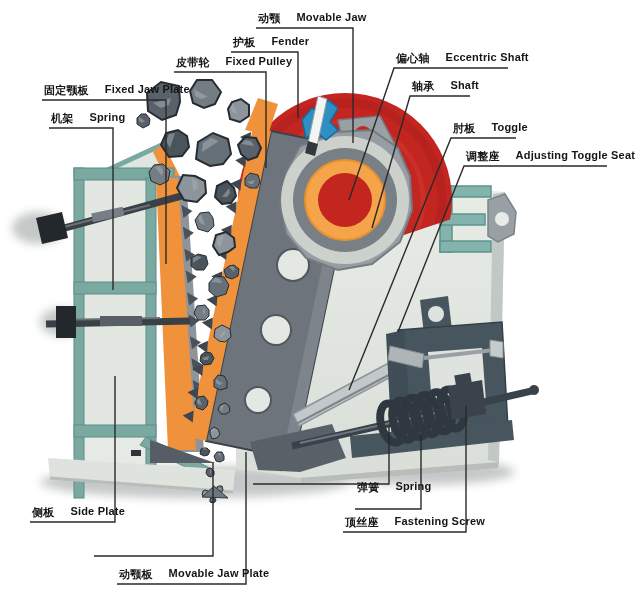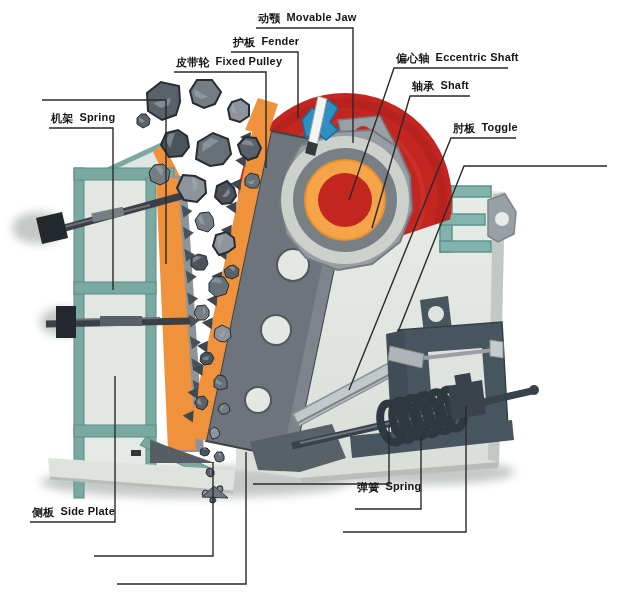--- a/index.html
+++ b/index.html
@@ -1,19 +1,19 @@
 <!DOCTYPE html>
 <html><head>
 <meta charset="utf-8">
 <style>
   html,body{margin:0;padding:0;background:#ffffff;}
   #canvas{position:relative;width:637px;height:600px;background:#ffffff;overflow:hidden;
           font-family:"Liberation Sans",sans-serif;}
   #machine{position:absolute;left:0;top:0;}
-  .lbl{position:absolute;display:flex;gap:6px;white-space:nowrap;
+  .lbl{position:absolute;display:flex;gap:16px;white-space:nowrap;
        font:bold 11px "Liberation Sans",sans-serif;color:#151515;letter-spacing:.2px;}
   .lbl span{display:inline-block;}
 </style>
 </head>
 <body>
 
 <div id="canvas">
 
 <svg id="machine" width="637" height="600" viewBox="0 0 637 600">
   <defs>
@@ -276,38 +276,54 @@
       <span>Movable Jaw</span>
     </div>
 <div class="lbl" style="left:233px;top:35px">
       <span>护板</span>
       <span>Fender</span>
     </div>
 <div class="lbl" style="left:176px;top:55px">
       <span>皮带轮</span>
       <span>Fixed Pulley</span>
     </div>
+<div class="lbl" style="left:44px;top:83px">
+      <span>固定颚板</span>
+      <span>Fixed Jaw Plate</span>
+    </div>
 <div class="lbl" style="left:51px;top:111px">
       <span>机架</span>
       <span>Spring</span>
     </div>
 <div class="lbl" style="left:396px;top:51px">
       <span>偏心轴</span>
       <span>Eccentric Shaft</span>
     </div>
 <div class="lbl" style="left:412px;top:79px">
       <span>轴承</span>
       <span>Shaft</span>
     </div>
 <div class="lbl" style="left:453px;top:121px">
       <span>肘板</span>
       <span>Toggle</span>
     </div>
+<div class="lbl" style="left:466px;top:149px">
+      <span>调整座</span>
+      <span>Adjusting Toggle Seat</span>
+    </div>
 <div class="lbl" style="left:357px;top:480px">
       <span>弹簧</span>
       <span>Spring</span>
     </div>
+<div class="lbl" style="left:345px;top:515px">
+      <span>顶丝座</span>
+      <span>Fastening Screw</span>
+    </div>
 <div class="lbl" style="left:32px;top:505px">
       <span>侧板</span>
       <span>Side Plate</span>
     </div>
+<div class="lbl" style="left:119px;top:567px">
+      <span>动颚板</span>
+      <span>Movable Jaw Plate</span>
+    </div>
 
 </div>
 
 </body></html>

